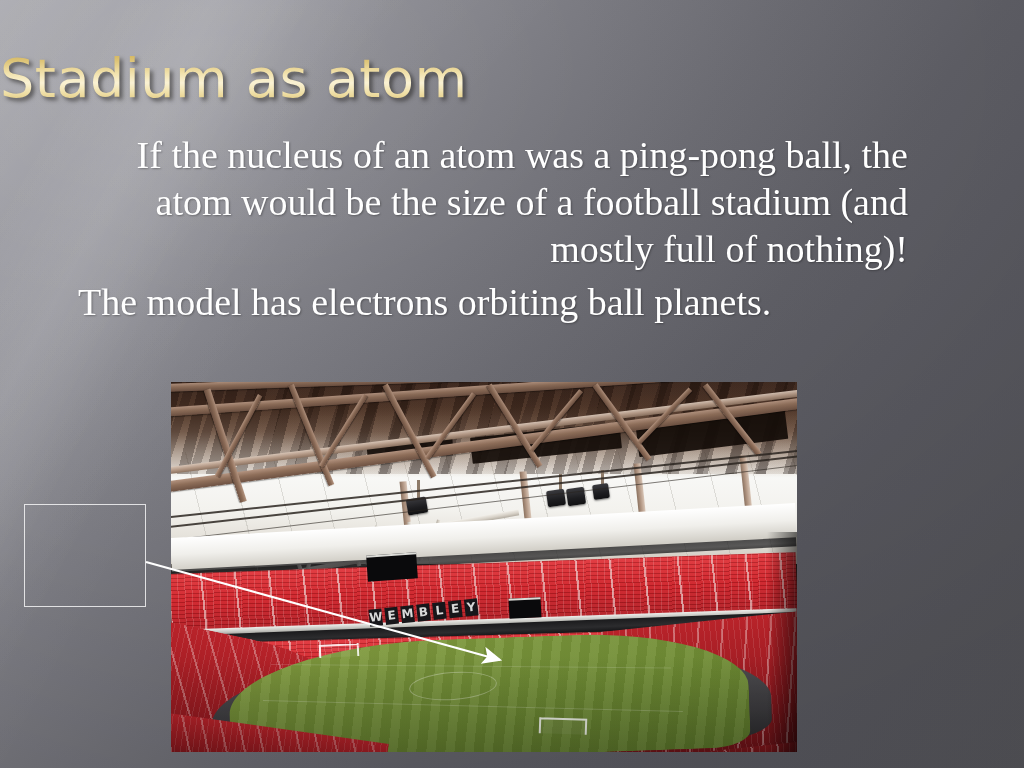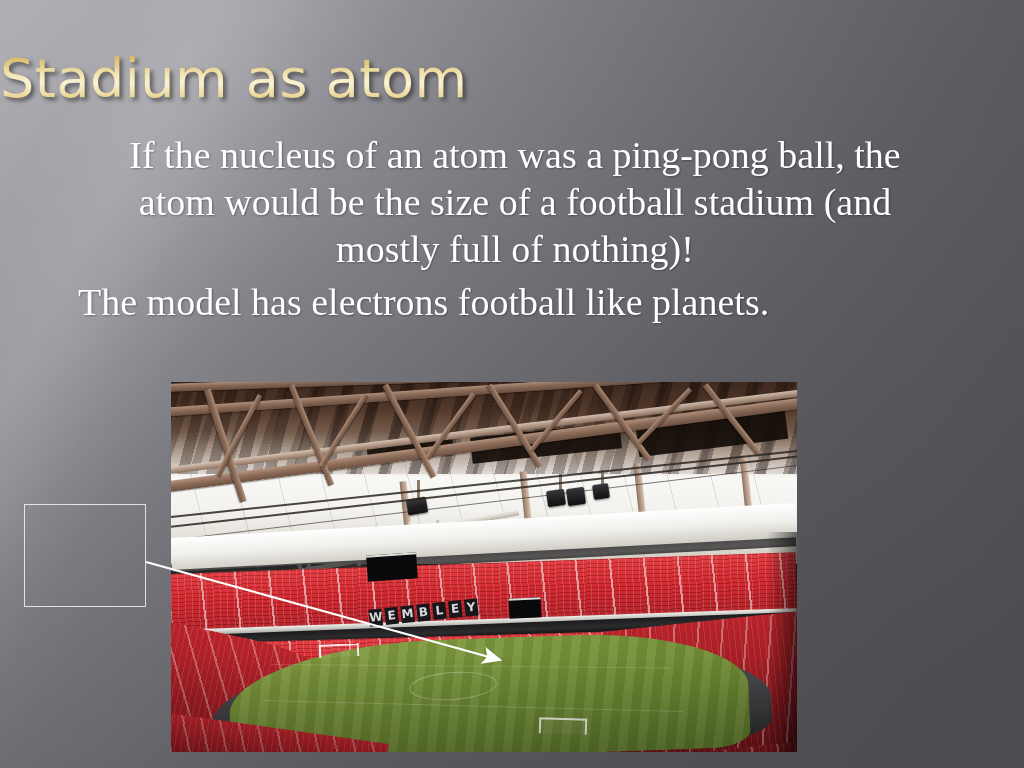--- a/index.html
+++ b/index.html
@@ -100,21 +100,21 @@
   }
   .para {
     font-size: 38px;
     line-height: 47px;
     font-weight: 400;
     text-shadow: 1px 1px 2px rgba(0,0,0,0.30);
   }
   .para-1 {
     margin: 0;
     padding: 0 116px 0 122px;
-    text-align: center;
+    text-align: right;
   }
   .para-2 {
     margin: 0;
     padding: 6px 60px 0 78px;
     text-align: left;
   }
 
   
   #photo {
     position: absolute;
@@ -297,21 +297,21 @@
 <body>
 
 <div id="slide">
 
   <div id="bg-vignette"></div>
 
   <div id="title">Stadium as atom</div>
 
   <div id="body-text">
     <p class="para para-1">If the nucleus of an atom was a ping-pong ball, the atom would be the size of a football stadium (and mostly full of nothing)!</p>
-    <p class="para para-2">The model has electrons football like planets.</p>
+    <p class="para para-2">The model has electrons orbiting ball planets.</p>
   </div>
 
   <div id="photo">
 
     <div class="layer sky"></div>
 
     <div class="layer" style="left:0;top:70px;width:626px;height:118px;
                 background:repeating-linear-gradient(76deg,
                   rgba(160,158,150,0.30) 0px, rgba(160,158,150,0.30) 1px,
                   rgba(255,255,255,0) 1px, rgba(255,255,255,0) 42px);"></div>

